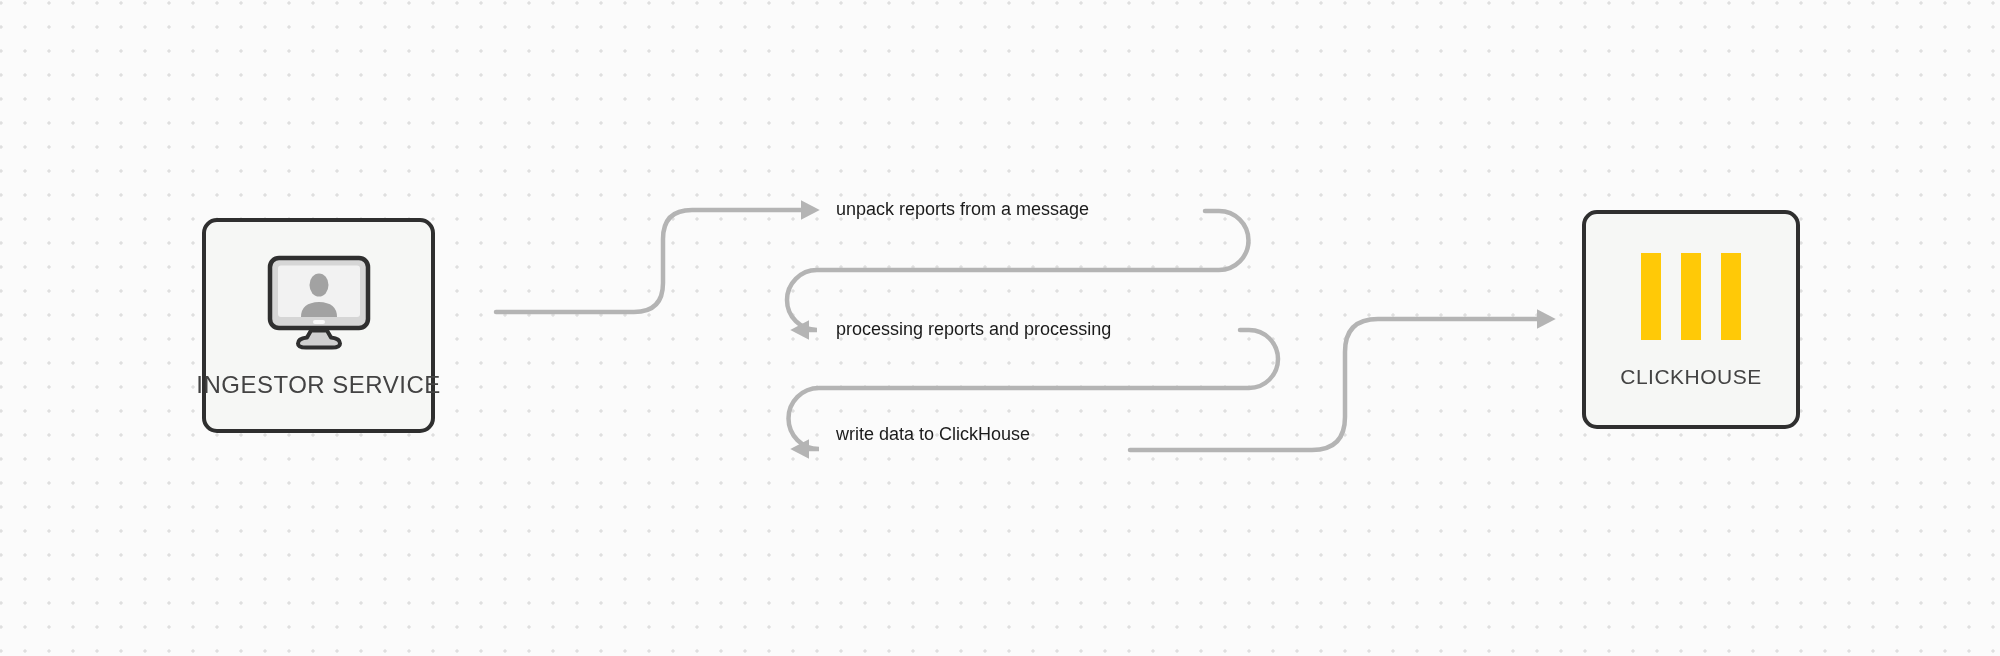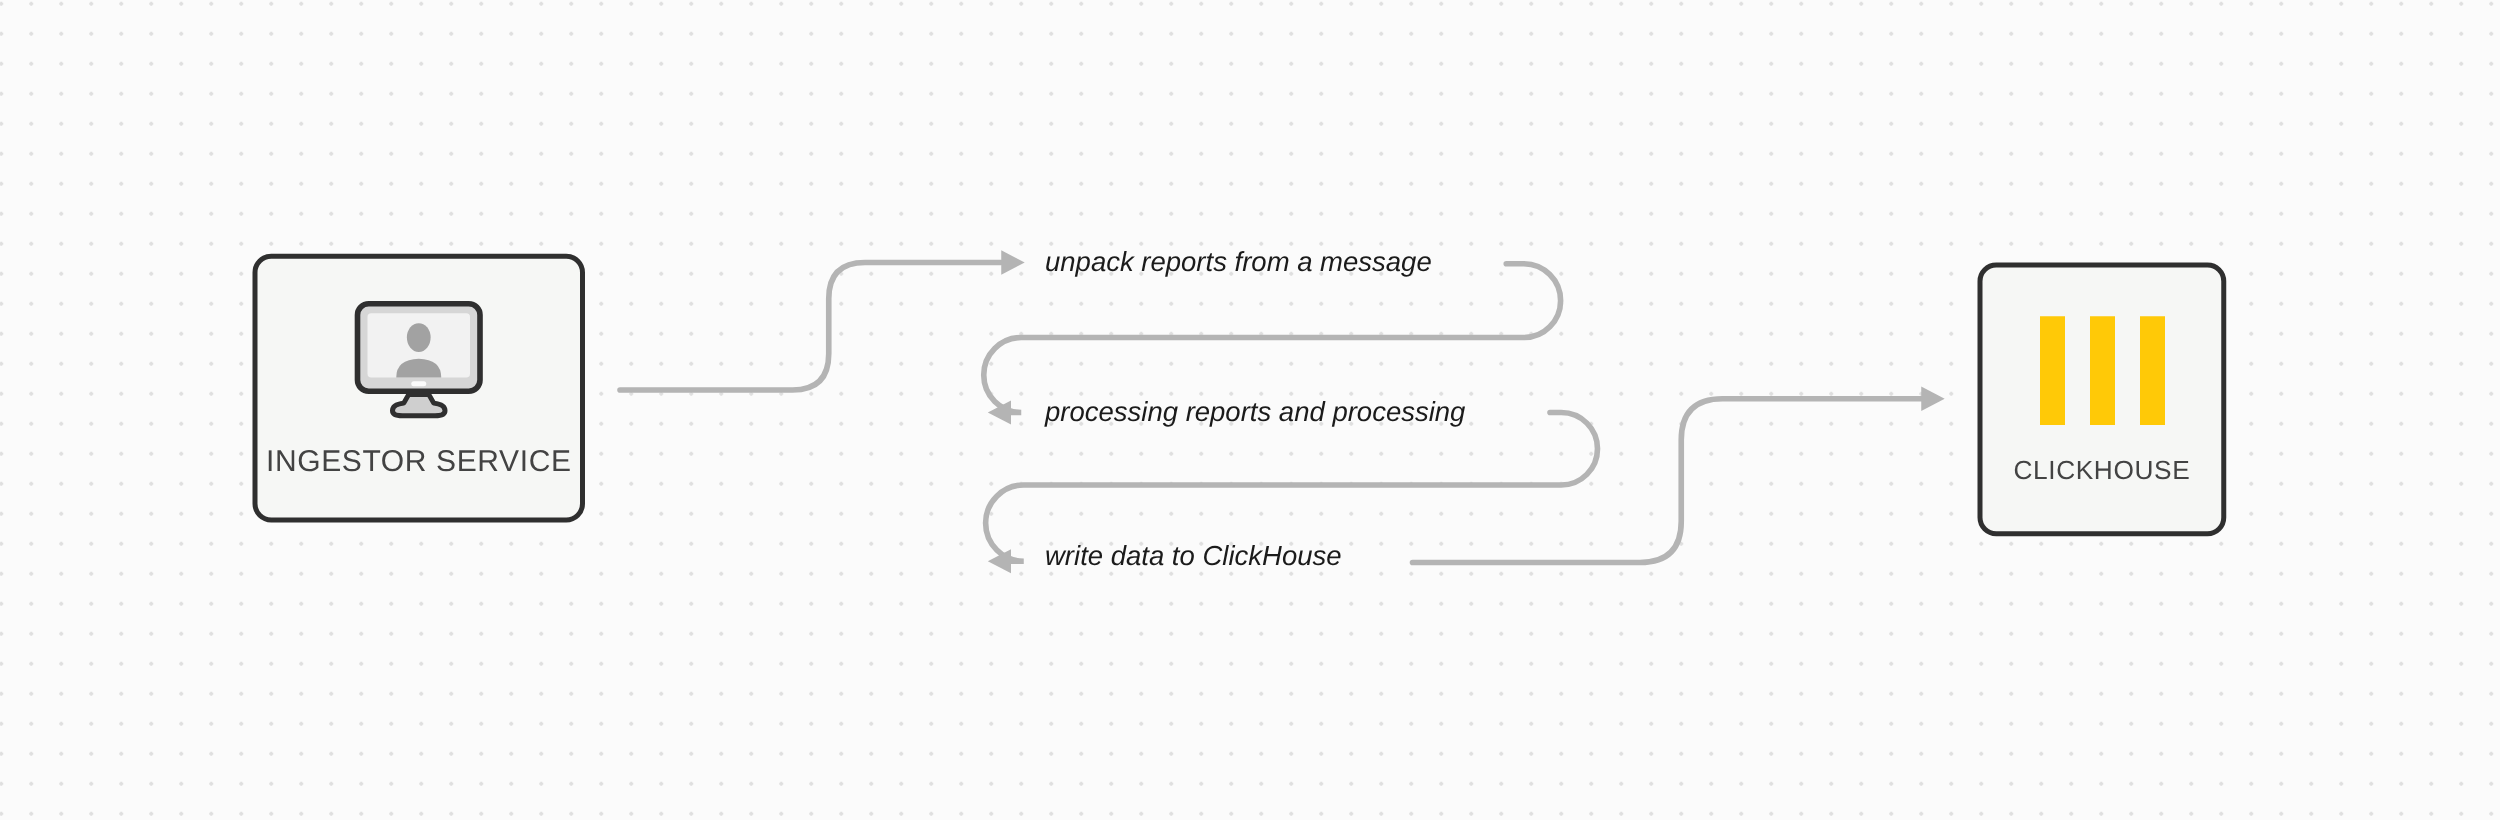--- a/index.html
+++ b/index.html
@@ -21,38 +21,38 @@
     background-position:-11px -9px;
   }
   svg.connectors{position:absolute;left:0;top:0;width:2000px;height:656px;pointer-events:none}
   .conn{fill:none;stroke:var(--connector);stroke-width:4.5;stroke-linecap:round}
   .arrowhead{fill:var(--connector)}
 
   .node{
     position:absolute;display:flex;flex-direction:column;align-items:center;justify-content:center;
     background:var(--node_bg);border:4px solid var(--node_border);border-radius:15px;
   }
-  .node-ingestor{left:202px;top:203px;width:266px;height:215px;gap:22px}
-  .node-clickhouse{left:1582px;top:210px;width:199px;height:219px;gap:26px}
+  .node-ingestor{left:202px;top:218px;width:233px;height:215px;gap:22px}
+  .node-clickhouse{left:1582px;top:210px;width:218px;height:219px;gap:26px}
   .node-label{
     color:var(--node_label);letter-spacing:.5px;white-space:nowrap;line-height:1;
   }
   .node-ingestor .node-label{font-size:24px}
   .node-clickhouse .node-label{font-size:21px}
 
   .ch-logo{display:flex;gap:20px;height:87px}
   .ch-logo i{display:block;width:20px;height:87px;background:var(--logo_yellow)}
 
   .step-label{
     position:absolute;left:836px;transform:translateY(-50%);
-    font-size:22px;color:var(--step_label);white-space:nowrap;line-height:1.2;font-style:italic;
+    font-size:18px;color:var(--step_label);white-space:nowrap;line-height:1.2;
   }
   .step-1{top:210px}
   .step-2{top:330px}
-  .step-3{top:445px}
+  .step-3{top:435px}
 </style>
 </head>
 <body>
 
 <div class="canvas">
 
   <svg class="connectors" viewBox="0 0 2000 656">
     <defs>
       <marker id="arrow" viewBox="0 0 6 6" refX="0.8" refY="3" markerWidth="5" markerHeight="5" orient="auto" markerUnits="strokeWidth">
         <path class="arrowhead" d="M0 0.4 L5 3 L0 5.6 Z"></path>

